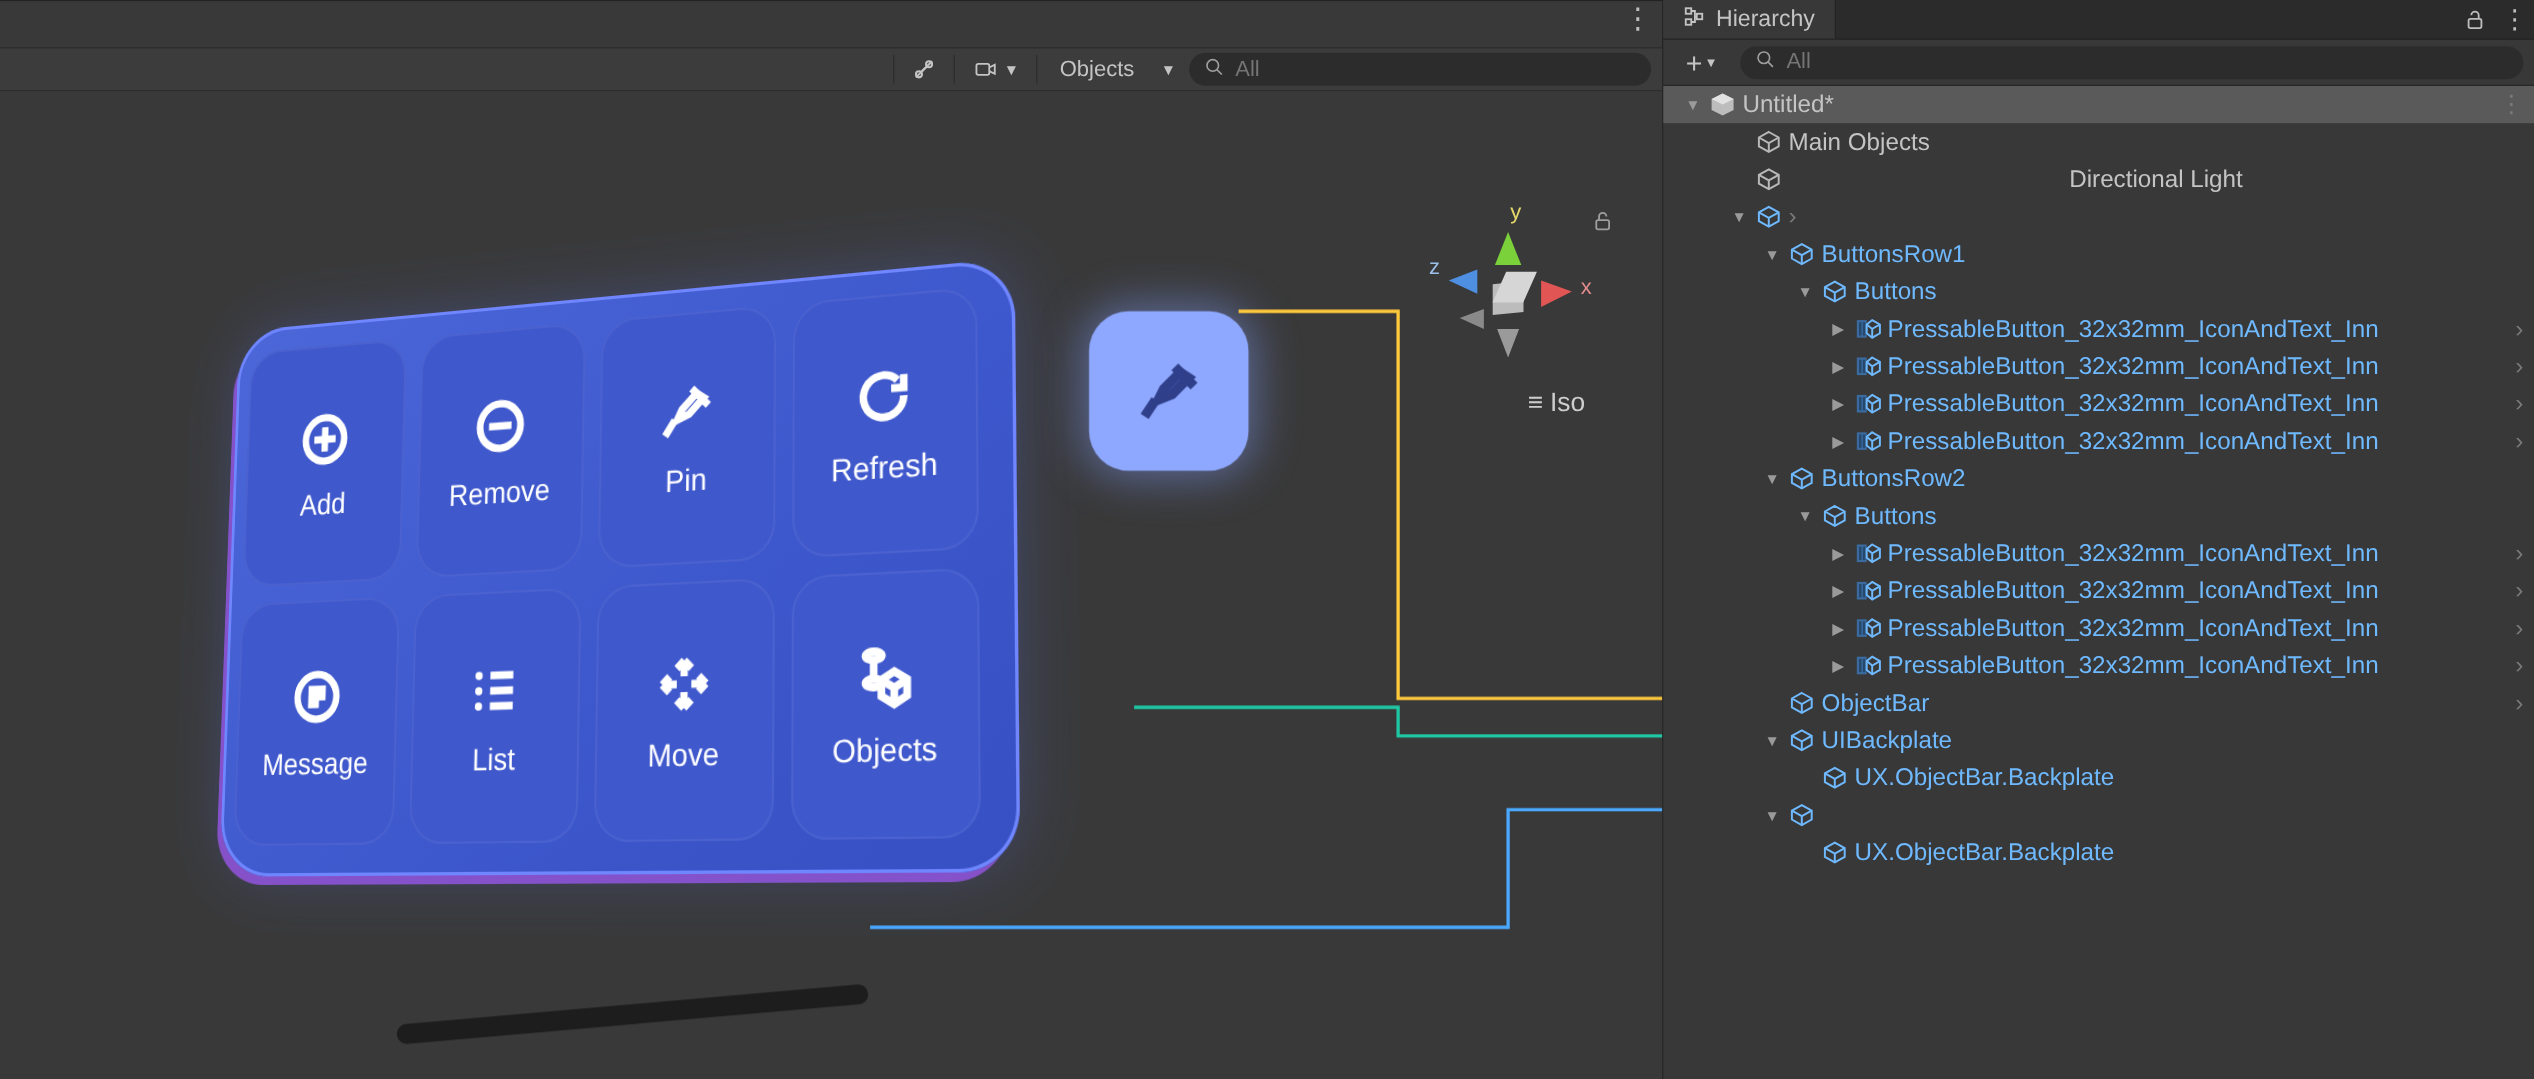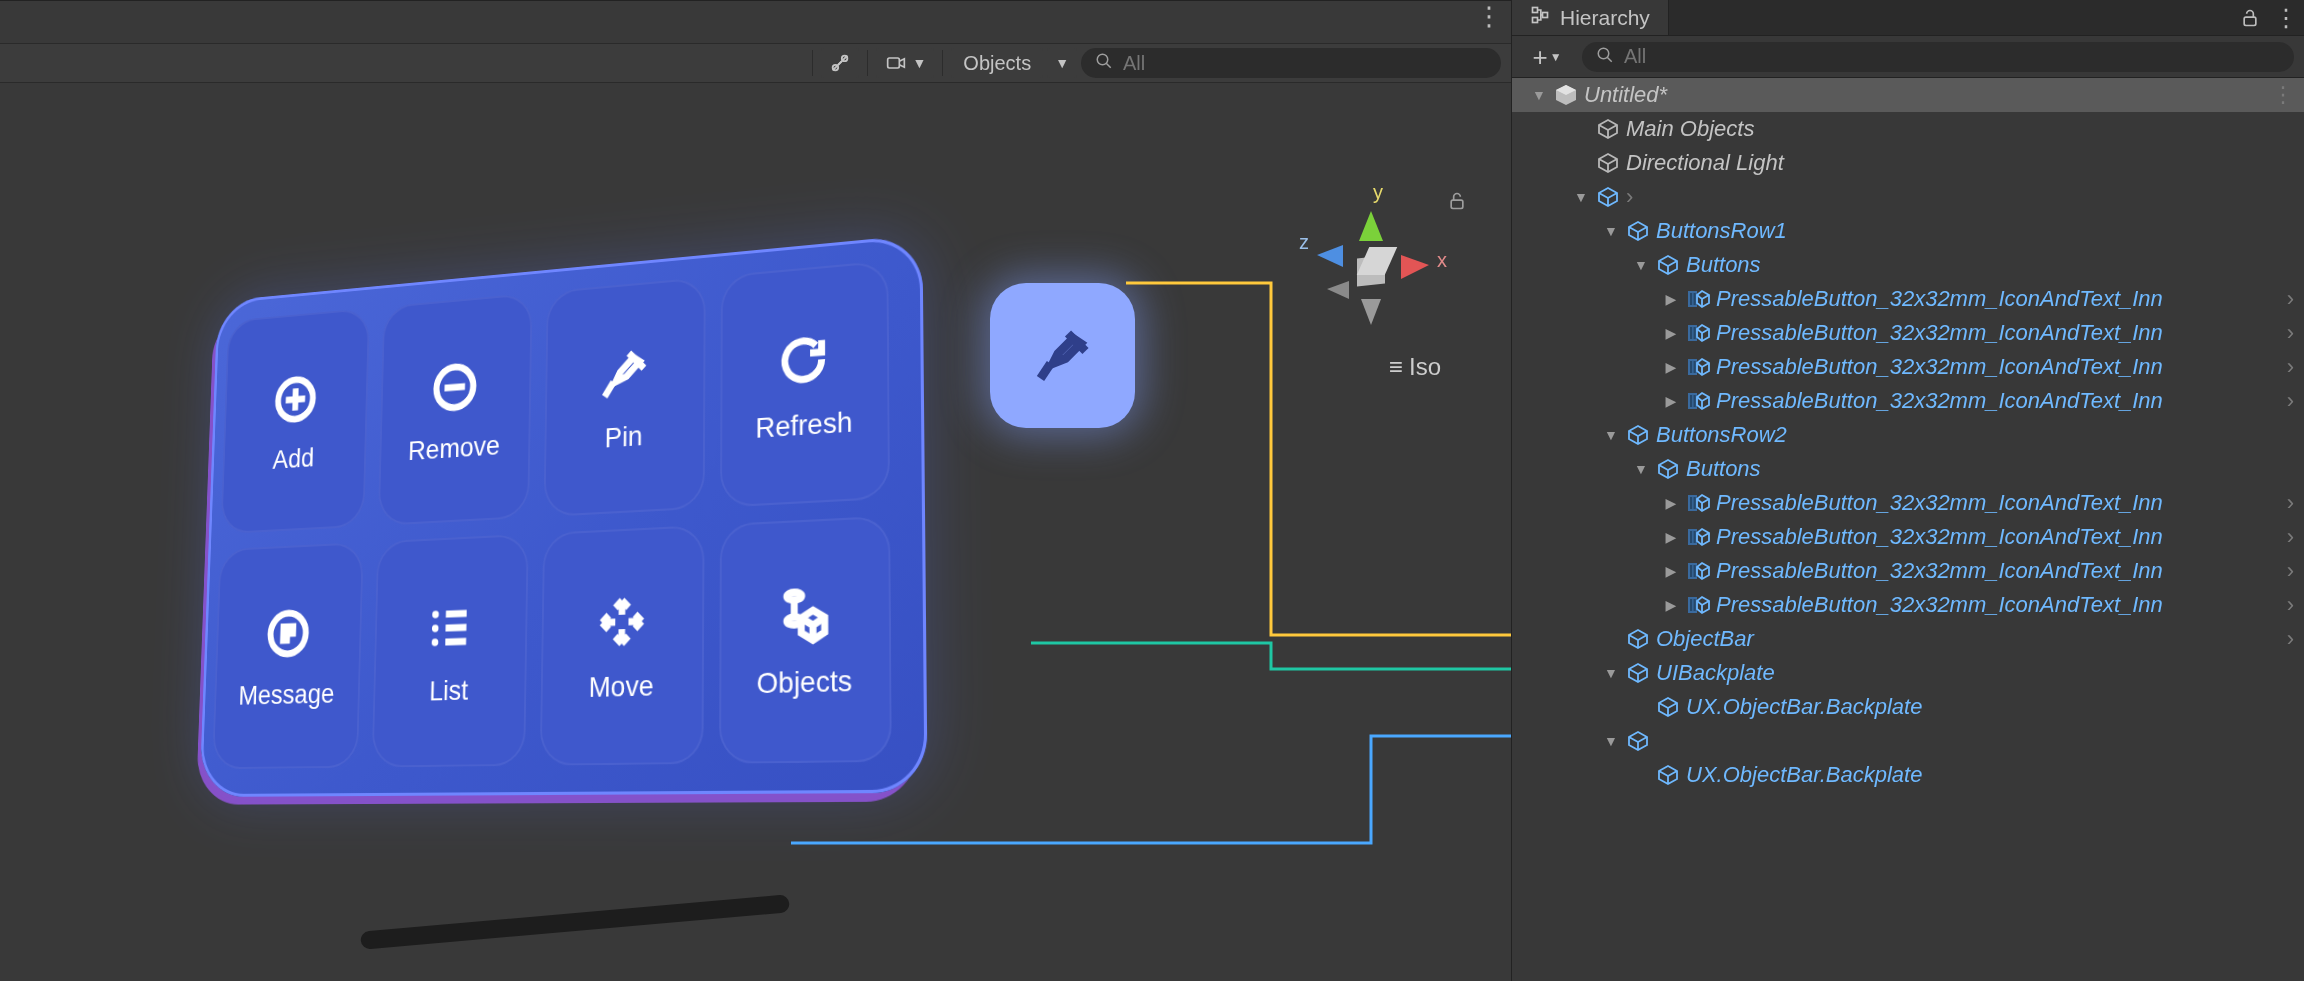--- a/index.html
+++ b/index.html
@@ -94,21 +94,21 @@
            border-radius:3px; font-size: 24px; }
   .h-search { flex:1; height: 30px; background: #2c2c2c; border-radius: 18px; display: flex; align-items:center;
               padding: 0 14px; gap: 10px; color: #9e9e9e; }
   .h-search input { flex:1; background: transparent; border:none; outline:none; color:#c4c4c4; font-size:20px; }
 
   .h-tree { flex:1; overflow:auto; font-size: 22px; }
   .h-row { height: 34px; display:flex; align-items:center; gap:6px; padding-right: 10px; }
   .h-row.scene { background: #5a5a5a; }
   .h-row .fold { width: 18px; height: 18px; display:inline-flex; align-items:center; justify-content:center; color:#9a9a9a; font-size: 14px; }
   .h-row .cube { width: 24px; height: 24px; display:inline-flex; }
-  .h-row .label { white-space: nowrap; overflow: hidden; text-overflow: ellipsis; flex:1;font-style:italic; }
+  .h-row .label { white-space: nowrap; overflow: hidden; text-overflow: ellipsis; flex:1; }
   .h-row .chev { color:#7a7a7a; font-size:22px; }
   .blue { color: #6fb9ff; }
   .grey { color: #c4c4c4; }
 
   
   .cube svg { width:24px; height:24px; }
 
 </style>
 </head>
 <body>
@@ -350,21 +350,21 @@
     <div class="h-row" style="padding-left: 60px;">
           <span class="fold"></span>
           <span class="cube">
             <svg viewBox="0 0 24 24">
               <polygon points="12,3 21,8 21,16 12,21 3,16 3,8" fill="none" stroke="#b8b8b8" stroke-width="1.8"></polygon>
               <path d="M3 8 L12 13 L21 8 M12 13 V21" stroke="#b8b8b8" stroke-width="1.8" fill="none"></path>
             </svg>
           </span>
           <span class="label grey">Main Objects</span>
         </div>
-        <div class="h-row" style="padding-left: 60px;">
+        <div class="h-row" style="padding-left: 60px; text-align: center;">
           <span class="fold"></span>
           <span class="cube">
             <svg viewBox="0 0 24 24">
               <polygon points="12,3 21,8 21,16 12,21 3,16 3,8" fill="none" stroke="#b8b8b8" stroke-width="1.8"></polygon>
               <path d="M3 8 L12 13 L21 8 M12 13 V21" stroke="#b8b8b8" stroke-width="1.8" fill="none"></path>
             </svg>
           </span>
           <span class="label grey">Directional Light</span>
         </div>
         <div class="h-row" style="padding-left: 60px;">

